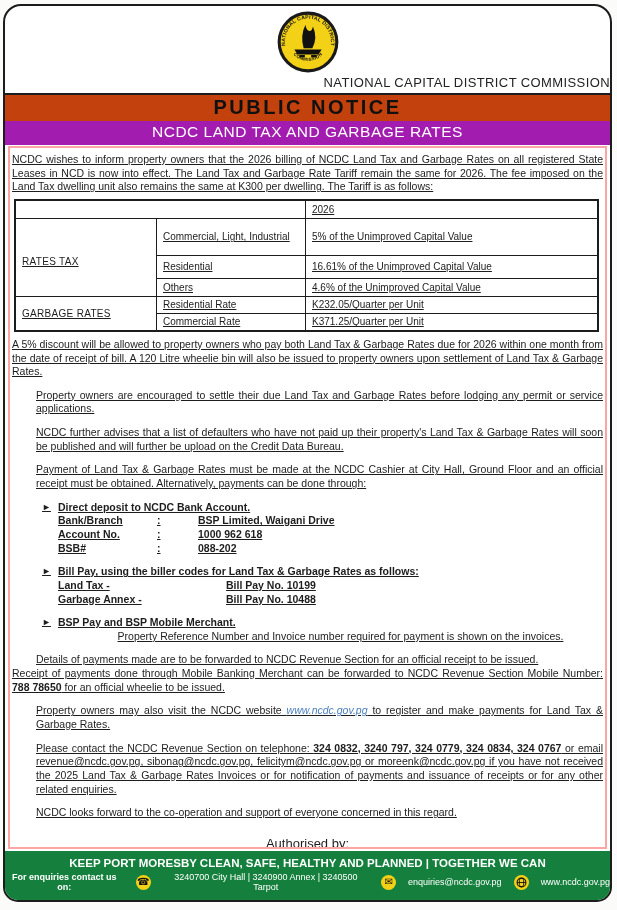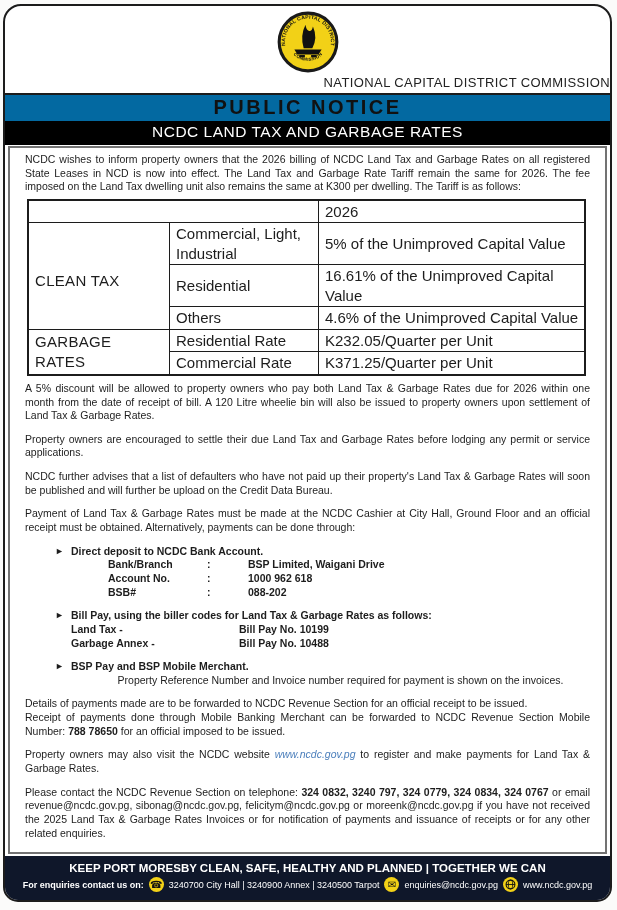--- a/index.html
+++ b/index.html
@@ -13,62 +13,62 @@
     position:absolute; left:3px; top:4px; width:609px; height:898px;
     box-sizing:border-box;
     border:2px solid #1c1c1c;
     border-radius:18px 18px 15px 15px;
     overflow:hidden; background:#ffffff;
     display:flex; flex-direction:column;
   }
   .logo-row { display:flex; justify-content:center; margin-top:5px; }
   .org-name { text-align:right; font-size:13px; letter-spacing:0.4px; margin-top:2px; color:#222; }
   .band-gray {
-    margin-top:3px; background:#0369a1; border-top:2px solid #1c1c1c;
+    margin-top:3px; background:#c2410c; border-top:2px solid #1c1c1c;
     text-align:center; font-size:20px; font-weight:800; letter-spacing:2.5px;
     padding:1px 0 2px; color:#111;
   }
   .band-black {
-    background:#000000; color:#fff; text-align:center;
+    background:#a21caf; color:#fff; text-align:center;
     font-size:15.5px; letter-spacing:0.5px; padding:2px 0 4px;
   }
   .content {
-    flex:1; margin:1px 3px 2px; border:2px solid #737373;
-    padding:5px 15px 0; box-sizing:border-box;
-    font-size:10.5px; line-height:1.3; overflow:hidden;
+    flex:1; margin:1px 3px 2px; border:2px solid #fca5a5;
+    padding:5px 2px 0; box-sizing:border-box;
+    font-size:10.5px; line-height:1.3; overflow:hidden;text-decoration:underline;
   }
   p { margin:0; text-align:justify; }
-  .mt  { margin-top:10px; }
+  .mt  { margin-top:10px;margin-left:24px; }
   .tariff { border-collapse:collapse; margin:5px 0 6px 2px; width:99%; }
-  .tariff td { border:1.5px solid #1c1c1c; padding:1px 6px; vertical-align:middle; font-size:15px; }
+  .tariff td { border:1.5px solid #1c1c1c; padding:1px 6px; vertical-align:middle; font-size:10px; }
   .tariff { border:2px solid #1c1c1c; }
   .tariff .rh td { height:15px; }
   .tariff .r1 td { height:34px; }
   .tariff .r2 td { height:20px; }
   .tariff .r3 td { height:15px; }
   .tariff .r4 td { height:14px; }
   .tariff .r5 td { height:14px; }
   .cat { width:128px; font-size:11px; letter-spacing:0.3px; }
   .cat-top { vertical-align:top; padding-top:10px !important; }
   .col2 { width:136px; }
   .method { margin-top:10px; }
   .m-head { display:flex; font-weight:bold; margin-left:30px; text-align:left; }
   .bullet { width:16px; font-size:9px; padding-top:1px; }
   .kv { display:flex; margin-left:46px; font-weight:bold; text-align:left; }
-  .kv-l { width:99px;margin-left:37px; }
+  .kv-l { width:99px; }
   .kv-s { width:41px; }
   .bp-l { width:168px; }
   .m-note { margin-left:66px; text-align:center; }
   .link { color:#4a7ebb; font-style:italic; cursor:pointer; }
   .auth { text-align:center; margin-top:16px; font-size:13px; }
-  .footer { background:#0f172a; color:#fff; text-align:center; padding:6px 0 8px; }
+  .footer { background:#15803d; color:#fff; text-align:center; padding:6px 0 8px; }
   .slogan { font-weight:bold; font-size:11.5px; }
   .contact-line {
     margin-top:3px; font-size:9px;
-    display:flex; justify-content:center; align-items:center; gap:5px;
+    display:flex; justify-content:center; align-items:center; gap:12px;
   }
   .enq { font-weight:bold; }
   .ficon {
     width:15px; height:15px; border-radius:50%; background:#f2d117;
     display:inline-flex; align-items:center; justify-content:center;
     font-size:10px; color:#111; line-height:1; flex:0 0 auto;
   }
   b { font-weight:bold; }
 </style>
 </head>
@@ -109,21 +109,21 @@
 
     <p>NCDC wishes to inform property owners that the 2026 billing of NCDC Land Tax and Garbage Rates on all registered State Leases in NCD is now into effect. The Land Tax and Garbage Rate Tariff remain the same for 2026. The fee imposed on the Land Tax dwelling unit also remains the same at K300 per dwelling.  The Tariff is as follows:</p>
 
     <table class="tariff">
       <tbody>
           <tr class="rh">
         <td colspan="2"></td>
         <td>2026</td>
       </tr>
       <tr class="r1">
-        <td rowspan="3" class="cat cat-top">CLEAN TAX</td>
+        <td rowspan="3" class="cat cat-top">RATES TAX</td>
         <td class="col2">Commercial, Light, Industrial</td>
         <td>5% of the Unimproved Capital Value</td>
       </tr>
       <tr class="r2">
         <td class="col2">Residential</td>
         <td>16.61% of the Unimproved Capital Value</td>
       </tr>
       <tr class="r3">
         <td class="col2">Others</td>
         <td>4.6% of the Unimproved Capital Value</td>
@@ -184,21 +184,21 @@
 
     <div class="method">
       <div class="m-head">
         <span class="bullet">►</span>
         <span>BSP Pay and BSP Mobile Merchant.</span>
       </div>
       <div class="m-note">Property Reference Number and Invoice number required for payment is shown on the invoices.</div>
     </div>
 
     <p class="mt">Details of payments made are to be forwarded to NCDC Revenue Section for an official receipt to be issued.</p>
-    <p><span>Receipt of payments done through Mobile Banking Merchant can be forwarded to NCDC Revenue Section Mobile Number:  </span><b>788 78650</b><span> for an official imposed to be issued.</span></p>
+    <p><span>Receipt of payments done through Mobile Banking Merchant can be forwarded to NCDC Revenue Section Mobile Number:  </span><b>788 78650</b><span> for an official wheelie to be issued.</span></p>
 
     <p class="mt"><span>Property owners may also visit the NCDC website </span><span class="link">www.ncdc.gov.pg</span><span> to register and make payments for Land Tax &amp; Garbage Rates.</span></p>
 
     <p class="mt"><span>Please contact the NCDC Revenue Section on telephone:  </span><b>324 0832, 3240 797, 324 0779, 324 0834, 324 0767</b><span> or email revenue@ncdc.gov.pg, sibonag@ncdc.gov.pg, felicitym@ncdc.gov.pg or moreenk@ncdc.gov.pg if you have not received the 2025 Land Tax &amp; Garbage Rates Invoices or for notification of payments and issuance of receipts or for any other related enquiries.</span></p>
 
     <p class="mt">NCDC looks forward to the co-operation and support of everyone concerned in this regard.</p>
 
     <div class="auth">
       <div>Authorised by:</div>
 

